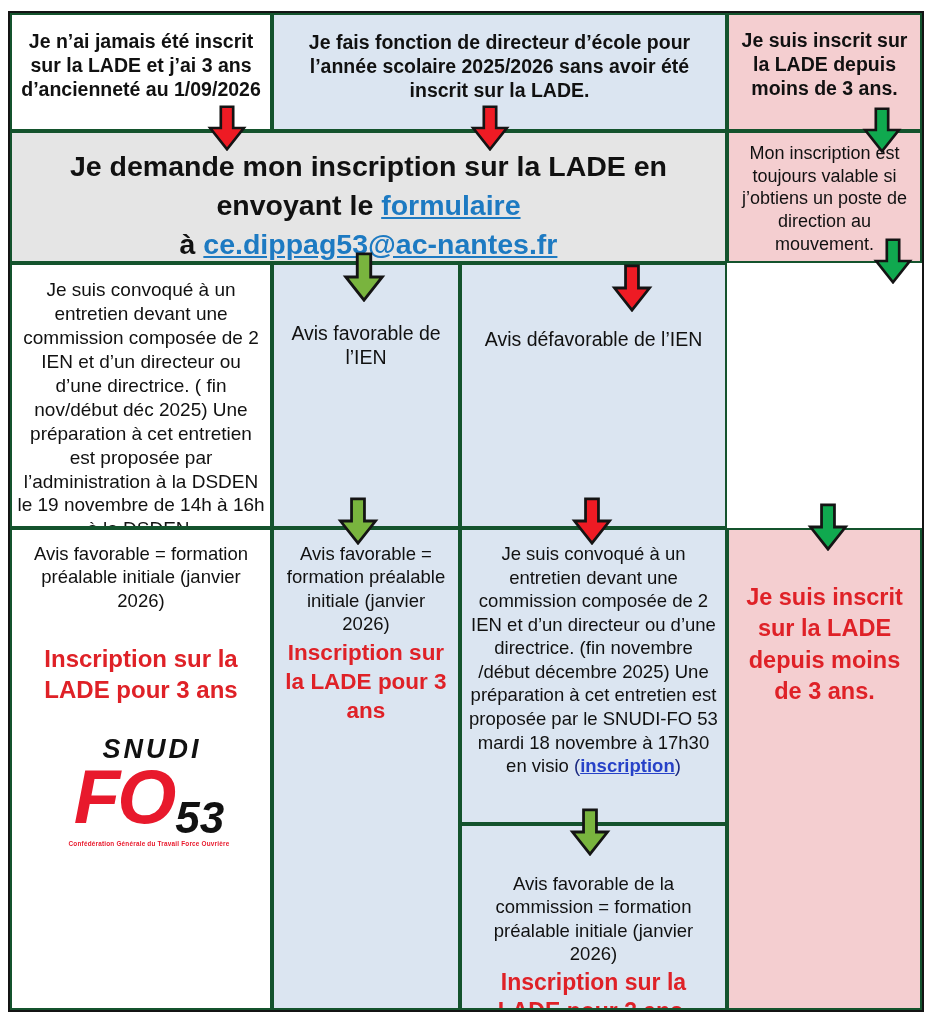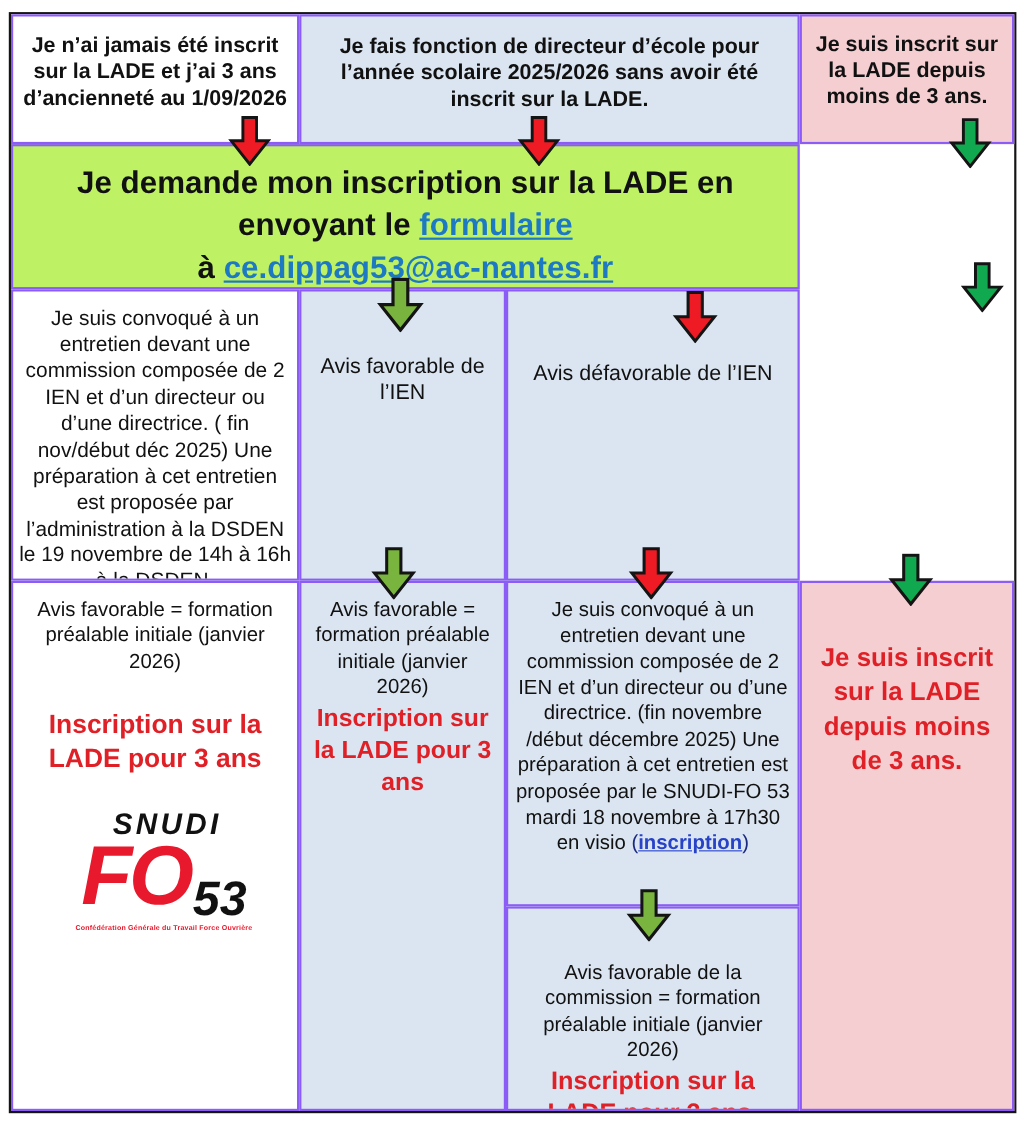--- a/index.html
+++ b/index.html
@@ -5,27 +5,27 @@
   html,body { margin:0; padding:0; background:#ffffff; }
   #stage {
     position:relative; width:931px; height:1024px; background:#ffffff;
     font-family:"Liberation Sans", sans-serif; color:#111; overflow:hidden;
   }
   #frame {
     position:absolute; left:8px; top:11px; width:912px; height:997px;
     border:2px solid #141414;
   }
   .cell {
-    position:absolute; box-sizing:border-box; border:2px solid #8b5cf6;
+    position:absolute; box-sizing:border-box; border:2px solid #14532d;
     text-align:center; overflow:hidden;
   }
   .white  { background:#ffffff; }
   .blue   { background:#dbe5f1; }
   .pink   { background:#f4ced0; }
-  .green  { background:#bef264; }
+  .green  { background:#e5e5e5; }
 
   
   .c-a1 { left:10px; top:13px;  width:262px; height:118px; padding:15px 8px 0;  font-size:19.5px; font-weight:bold; line-height:1.22; }
   .c-b1 { left:272px; top:13px; width:455px; height:118px; padding:15px 18px 0; font-size:19.5px; font-weight:bold; line-height:1.24; }
   .c-c1 { left:727px; top:13px; width:195px; height:118px; padding:14px 12px 0; font-size:19.5px; font-weight:bold; line-height:1.22; }
   
   .c-ban { left:10px; top:131px; width:717px; height:132px; padding-top:14px; font-size:28.5px; font-weight:bold; line-height:1.36; }
   .c-c2  { left:727px; top:131px; width:195px; height:132px; padding:9px 5px 0; font-size:18px; line-height:1.26; }
   
   .c-a3  { left:10px;  top:263px; width:262px; height:265px; padding:13px 5px 0; font-size:19px;   line-height:1.26; }
@@ -71,20 +71,23 @@
     <span>Je fais fonction de directeur d’école pour l’année scolaire 2025/2026 sans avoir été inscrit sur la LADE.</span>
   </div>
   <div class="cell pink c-c1">
     <span>Je suis inscrit sur la LADE depuis moins de 3 ans.</span>
   </div>
 
   <div class="cell green c-ban">
     <div>Je demande mon inscription sur la LADE en</div>
     <div><span>envoyant le </span><a class="lnk">formulaire</a></div>
     <div><span>à </span><a class="lnk">ce.dippag53@ac-nantes.fr</a></div>
+  </div>
+  <div class="cell pink c-c2">
+    <span>Mon inscription est toujours valable si j’obtiens un poste de direction au mouvement.</span>
   </div>
 
   <div class="cell white c-a3">
     <span>Je suis convoqué à un entretien devant une commission composée de 2 IEN et d’un directeur ou d’une directrice. ( fin nov/début déc 2025) Une préparation à cet entretien est proposée par l’administration à la DSDEN le 19 novembre de 14h à 16h à la DSDEN.</span>
   </div>
   <div class="cell blue c-b3">
     <span>Avis favorable de l’IEN</span>
   </div>
   <div class="cell blue c-b3b">
     <span>Avis défavorable de l’IEN</span>

